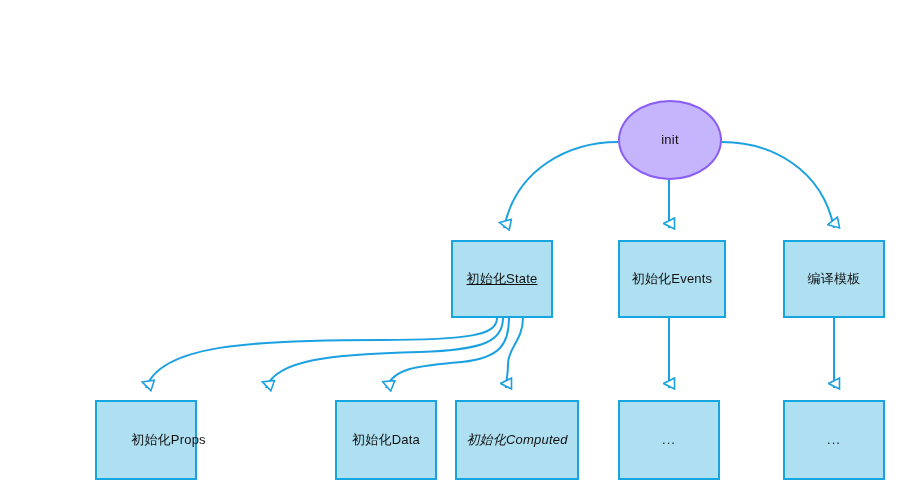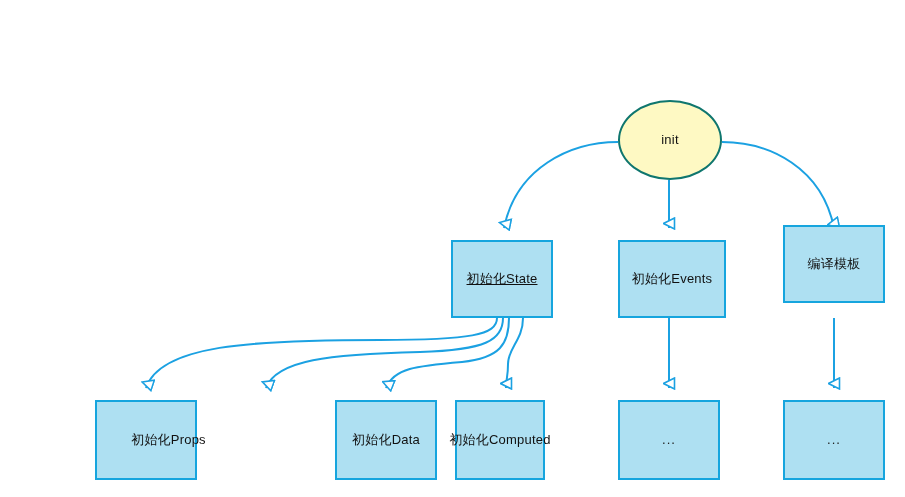--- a/index.html
+++ b/index.html
@@ -35,22 +35,22 @@
     color: #111111;
     font-size: 13px;
     line-height: 1.2;
     letter-spacing: 0.2px;
   }
   .node.box {
     background: #AEE0F2;
     border: 2px solid #16A5DE;
   }
   .node.ellipse {
-    background: #fef9c3;
-    border: 2px solid #0f766e;
+    background: #c4b5fd;
+    border: 2px solid #8b5cf6;
     border-radius: 50%;
   }
   .node-label {
     display: block;
     padding: 0 4px;
     white-space: nowrap;
   }
   .ellipsis-label {
     letter-spacing: 1px;
     font-size: 13px;
@@ -96,34 +96,34 @@
   </div>
 
   <div class="node box" style="left:451px; top:240px; width:102px; height:78px;text-decoration:underline;">
     <span class="node-label">初始化State</span>
   </div>
 
   <div class="node box" style="left:618px; top:240px; width:108px; height:78px;">
     <span class="node-label">初始化Events</span>
   </div>
 
-  <div class="node box" style="left:783px; top:225px; width:102px; height:78px;">
+  <div class="node box" style="left:783px; top:240px; width:102px; height:78px;">
     <span class="node-label">编译模板</span>
   </div>
 
   <div class="node box" style="left:95px; top:400px; width:102px; height:80px;padding-left:45px;">
     <span class="node-label">初始化Props</span>
   </div>
 
 
   <div class="node box" style="left:335px; top:400px; width:102px; height:80px;text-align:right;">
     <span class="node-label">初始化Data</span>
   </div>
 
-  <div class="node box" style="left:455px; top:400px; width:90px; height:80px;">
+  <div class="node box" style="left:455px; top:400px; width:124px; height:80px;font-style:italic;">
     <span class="node-label">初始化Computed</span>
   </div>
 
   <div class="node box" style="left:618px; top:400px; width:102px; height:80px;">
     <span class="node-label ellipsis-label">...</span>
   </div>
 
   <div class="node box" style="left:783px; top:400px; width:102px; height:80px;">
     <span class="node-label ellipsis-label">...</span>
   </div>

